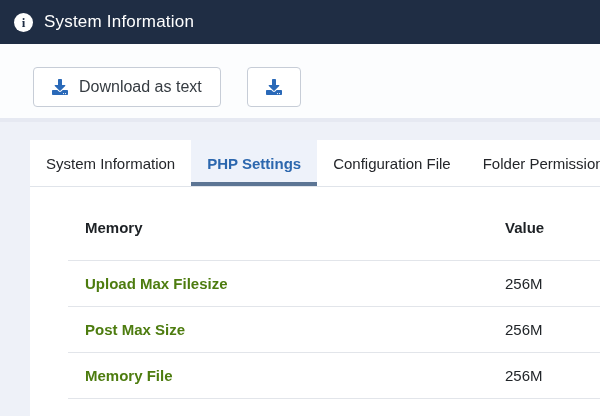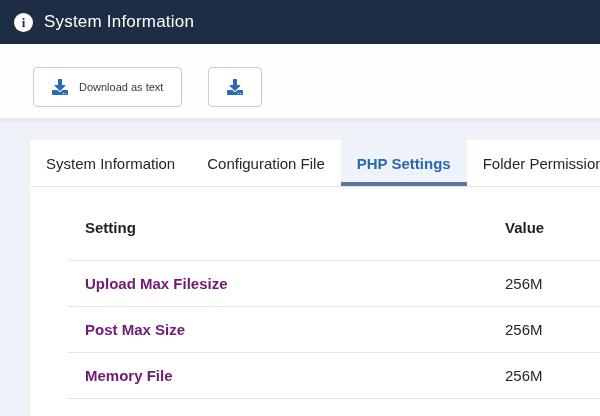--- a/index.html
+++ b/index.html
@@ -36,21 +36,21 @@
     border-bottom: 4px solid #e6e9f2;
     padding: 23px 0 0 33px;
     display: flex; align-items: flex-start; gap: 26px;
   }
   .btn {
     height: 40px; background: #ffffff;
     border: 1px solid #c7cdd7; border-radius: 4px;
     display: inline-flex; align-items: center; gap: 11px;
     padding: 0 18px;
     font-family: "Liberation Sans", sans-serif;
-    font-size: 11px; color: #353b41; cursor: pointer;
+    font-size: 16px; color: #353b41; cursor: pointer;
   }
   .btn svg { width: 16px; height: 16px; fill: #2a69b8; flex: 0 0 auto; }
 
   
   .content { padding: 18px 0 0 30px; }
   .card { background: #ffffff; width: 740px; }
 
   
   .tab-bar {
     display: flex; height: 47px;
@@ -78,21 +78,21 @@
   table.settings th, table.settings td {
     text-align: left; padding-left: 17px; padding-right: 8px;
     border-bottom: 1px solid #e2e5ea;
   }
   table.settings col.c-setting { width: 420px; }
   table.settings th {
     font-weight: 700; color: #1d2125;
     padding-top: 32px; padding-bottom: 24px;
   }
   table.settings td { padding-top: 14px; padding-bottom: 14px; }
-  td.setting-name { font-weight: 700; color: #701a75; }
+  td.setting-name { font-weight: 700; color: #4d7c0f; }
   td.setting-value { font-weight: 400; color: #212529; }
 </style>
 </head>
 <body>
 
 <header class="app-header">
   <span class="info-circle">i</span>
   <h1 class="page-title">System Information</h1>
 </header>
 
@@ -108,34 +108,34 @@
       <path d="M216 0h80c13.3 0 24 10.7 24 24v168h87.7c17.8 0 26.7 21.5 14.1 34.1L269.7 378.3c-7.5 7.5-19.8 7.5-27.3 0L90.1 226.1c-12.6-12.6-3.7-34.1 14.1-34.1H192V24c0-13.3 10.7-24 24-24zm296 376v112c0 13.3-10.7 24-24 24H24c-13.3 0-24-10.7-24-24V376c0-13.3 10.7-24 24-24h146.7l49 49c20.1 20.1 52.5 20.1 72.6 0l49-49H488c13.3 0 24 10.7 24 24zm-124 88c0-11-9-20-20-20s-20 9-20 20 9 20 20 20 20-9 20-20zm64 0c0-11-9-20-20-20s-20 9-20 20 9 20 20 20 20-9 20-20z"></path>
     </svg>
   </button>
 </div>
 
 <div class="content">
   <div class="card">
 
     <nav class="tab-bar">
       <button class="tab">System Information</button>
+      <button class="tab active">PHP Settings</button>
       <button class="tab">Configuration File</button>
-      <button class="tab active">PHP Settings</button>
       <button class="tab">Folder Permissions</button>
     </nav>
 
     <div class="card-body">
       <table class="settings">
         <colgroup>
             <col class="c-setting">
             <col>
           </colgroup>
         <thead>
           <tr>
-            <th>Setting</th>
+            <th>Memory</th>
             <th>Value</th>
           </tr>
         </thead>
         <tbody>
           <tr>
             <td class="setting-name">Upload Max Filesize</td>
             <td class="setting-value">256M</td>
           </tr>
           <tr>
             <td class="setting-name">Post Max Size</td>

